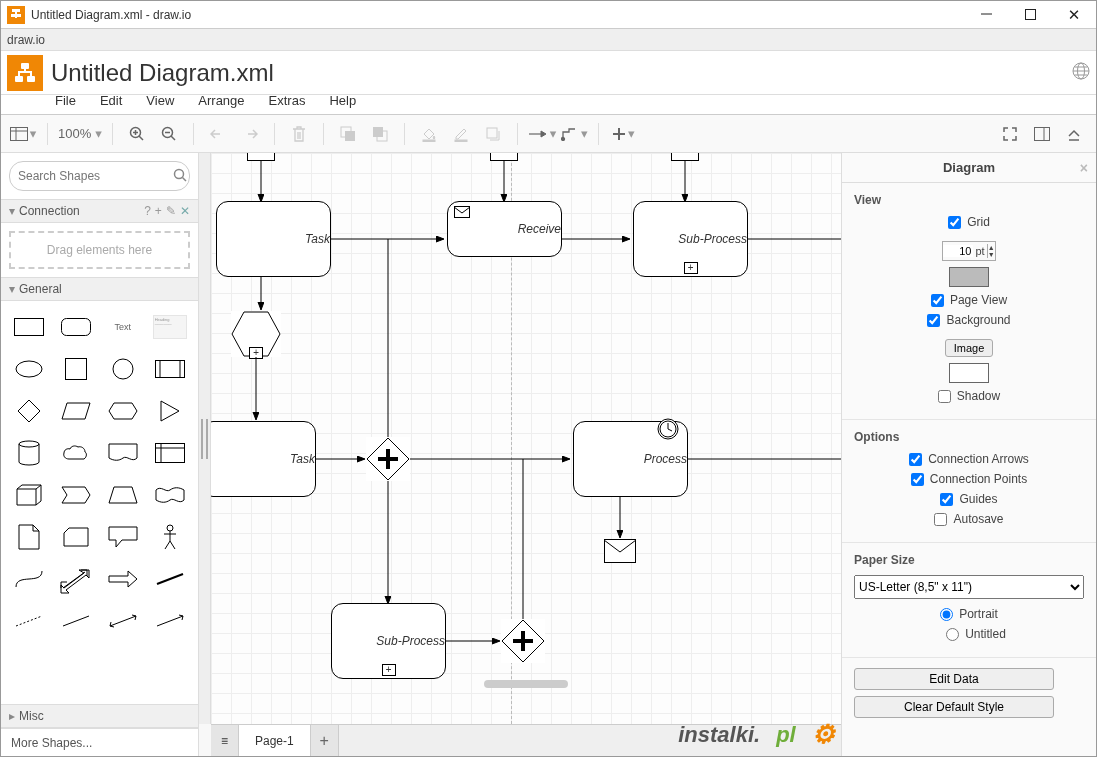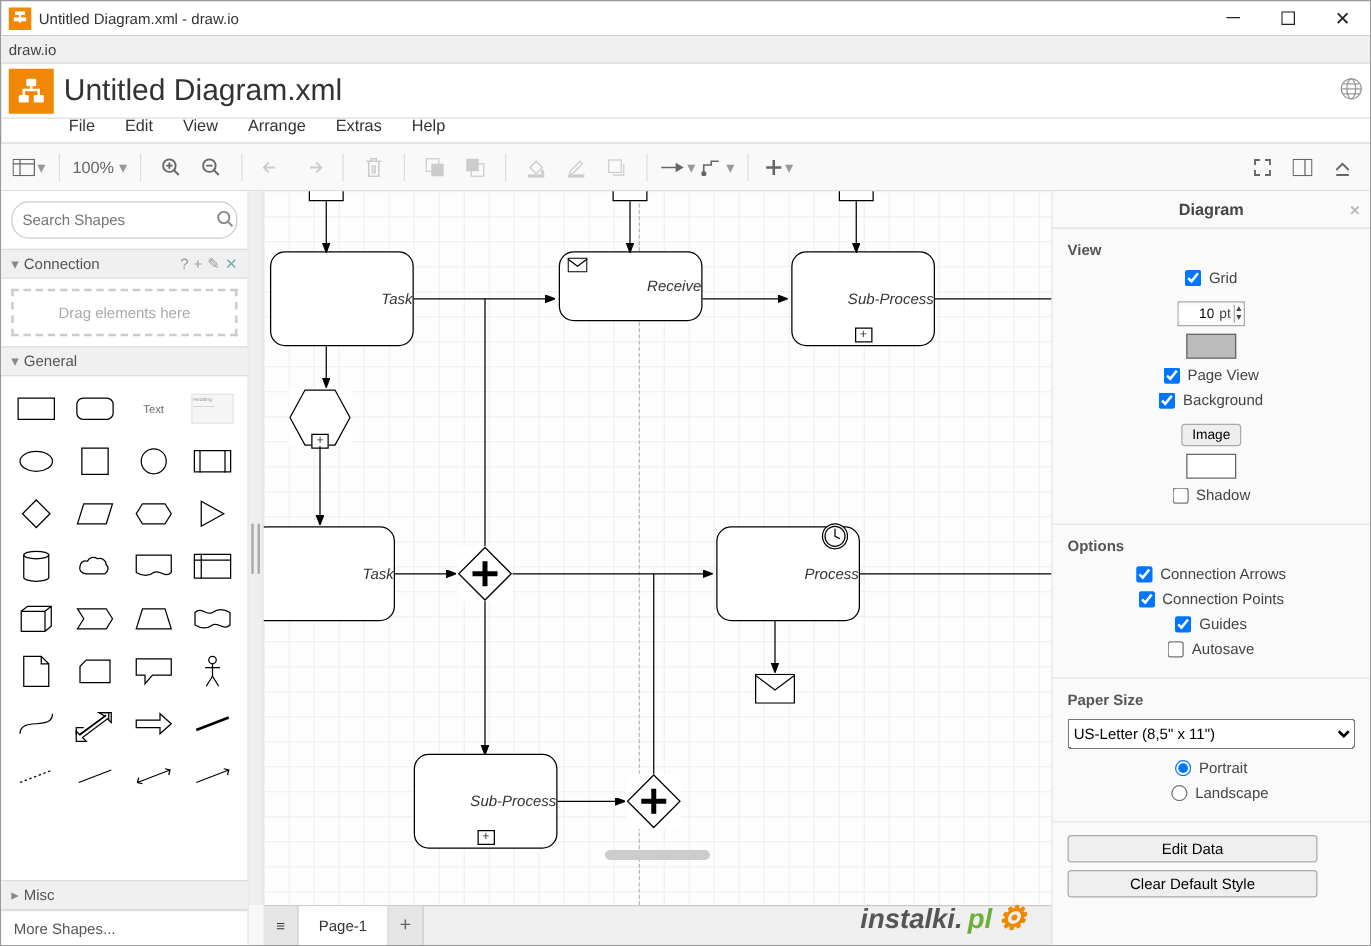--- a/index.html
+++ b/index.html
@@ -77,21 +77,21 @@
 .rp-row input[type=checkbox], .rp-row input[type=radio] { margin:0; }
 .spin { display:inline-flex; align-items:center; border:1px solid #aaa; height:20px; }
 .spin input { width:30px; border:none; text-align:right; font-size:11px; padding:0 2px; outline:none;}
 .spin .unit { font-size:11px; padding:0 2px; }
 .spin .arrows { display:flex; flex-direction:column; font-size:7px; line-height:7px; border-left:1px solid #aaa; }
 .swatch { width:40px; height:20px; border:1px solid #666; background:#bbb; }
 .btn-small { border:1px solid #aaa; border-radius:3px; padding:2px 8px; font-size:11px; background:#eee; }
 .rp-select { width:100%; height:24px; font-size:12px; }
 .rp-btn { width:200px; height:22px; border:1px solid #aaa; border-radius:3px; background:#efefef; font-size:12px; margin-bottom:6px; }
 
-.watermark { position:absolute; right:20px; bottom:6px; font-size:22px; font-weight:bold; font-style:italic; color:#555; display:flex; align-items:center; gap:4px; pointer-events:none; }
+.watermark { position:absolute; right:6px; bottom:6px; font-size:22px; font-weight:bold; font-style:italic; color:#555; display:flex; align-items:center; gap:16px; pointer-events:none; }
 .watermark .gear { color:#f08705; font-size:26px; }
 .watermark .green {color:#6fae3a;}
 </style>
 </head>
 <body>
 
 <div class="window">
 
   <div class="titlebar">
     <div class="app-icon">
@@ -682,21 +682,21 @@
       <div class="rp-section">
         <h4>Paper Size</h4>
         <select class="rp-select"><option>US-Letter (8,5" x 11")</option></select>
         <div class="rp-row" style="margin-top:8px;">
           <label>
               <input type="radio" checked="" style=""> 
               <span>Portrait</span>
             </label>
           <label style="margin-left:14px;">
               <input type="radio" style=""> 
-              <span>Landscape</span>
+              <span>Untitled</span>
             </label>
         </div>
       </div>
 
       <div class="rp-section" style="border-bottom:none;">
         <button class="rp-btn">Edit Data</button>
         <button class="rp-btn">Clear Default Style</button>
       </div>
     </div>
 

